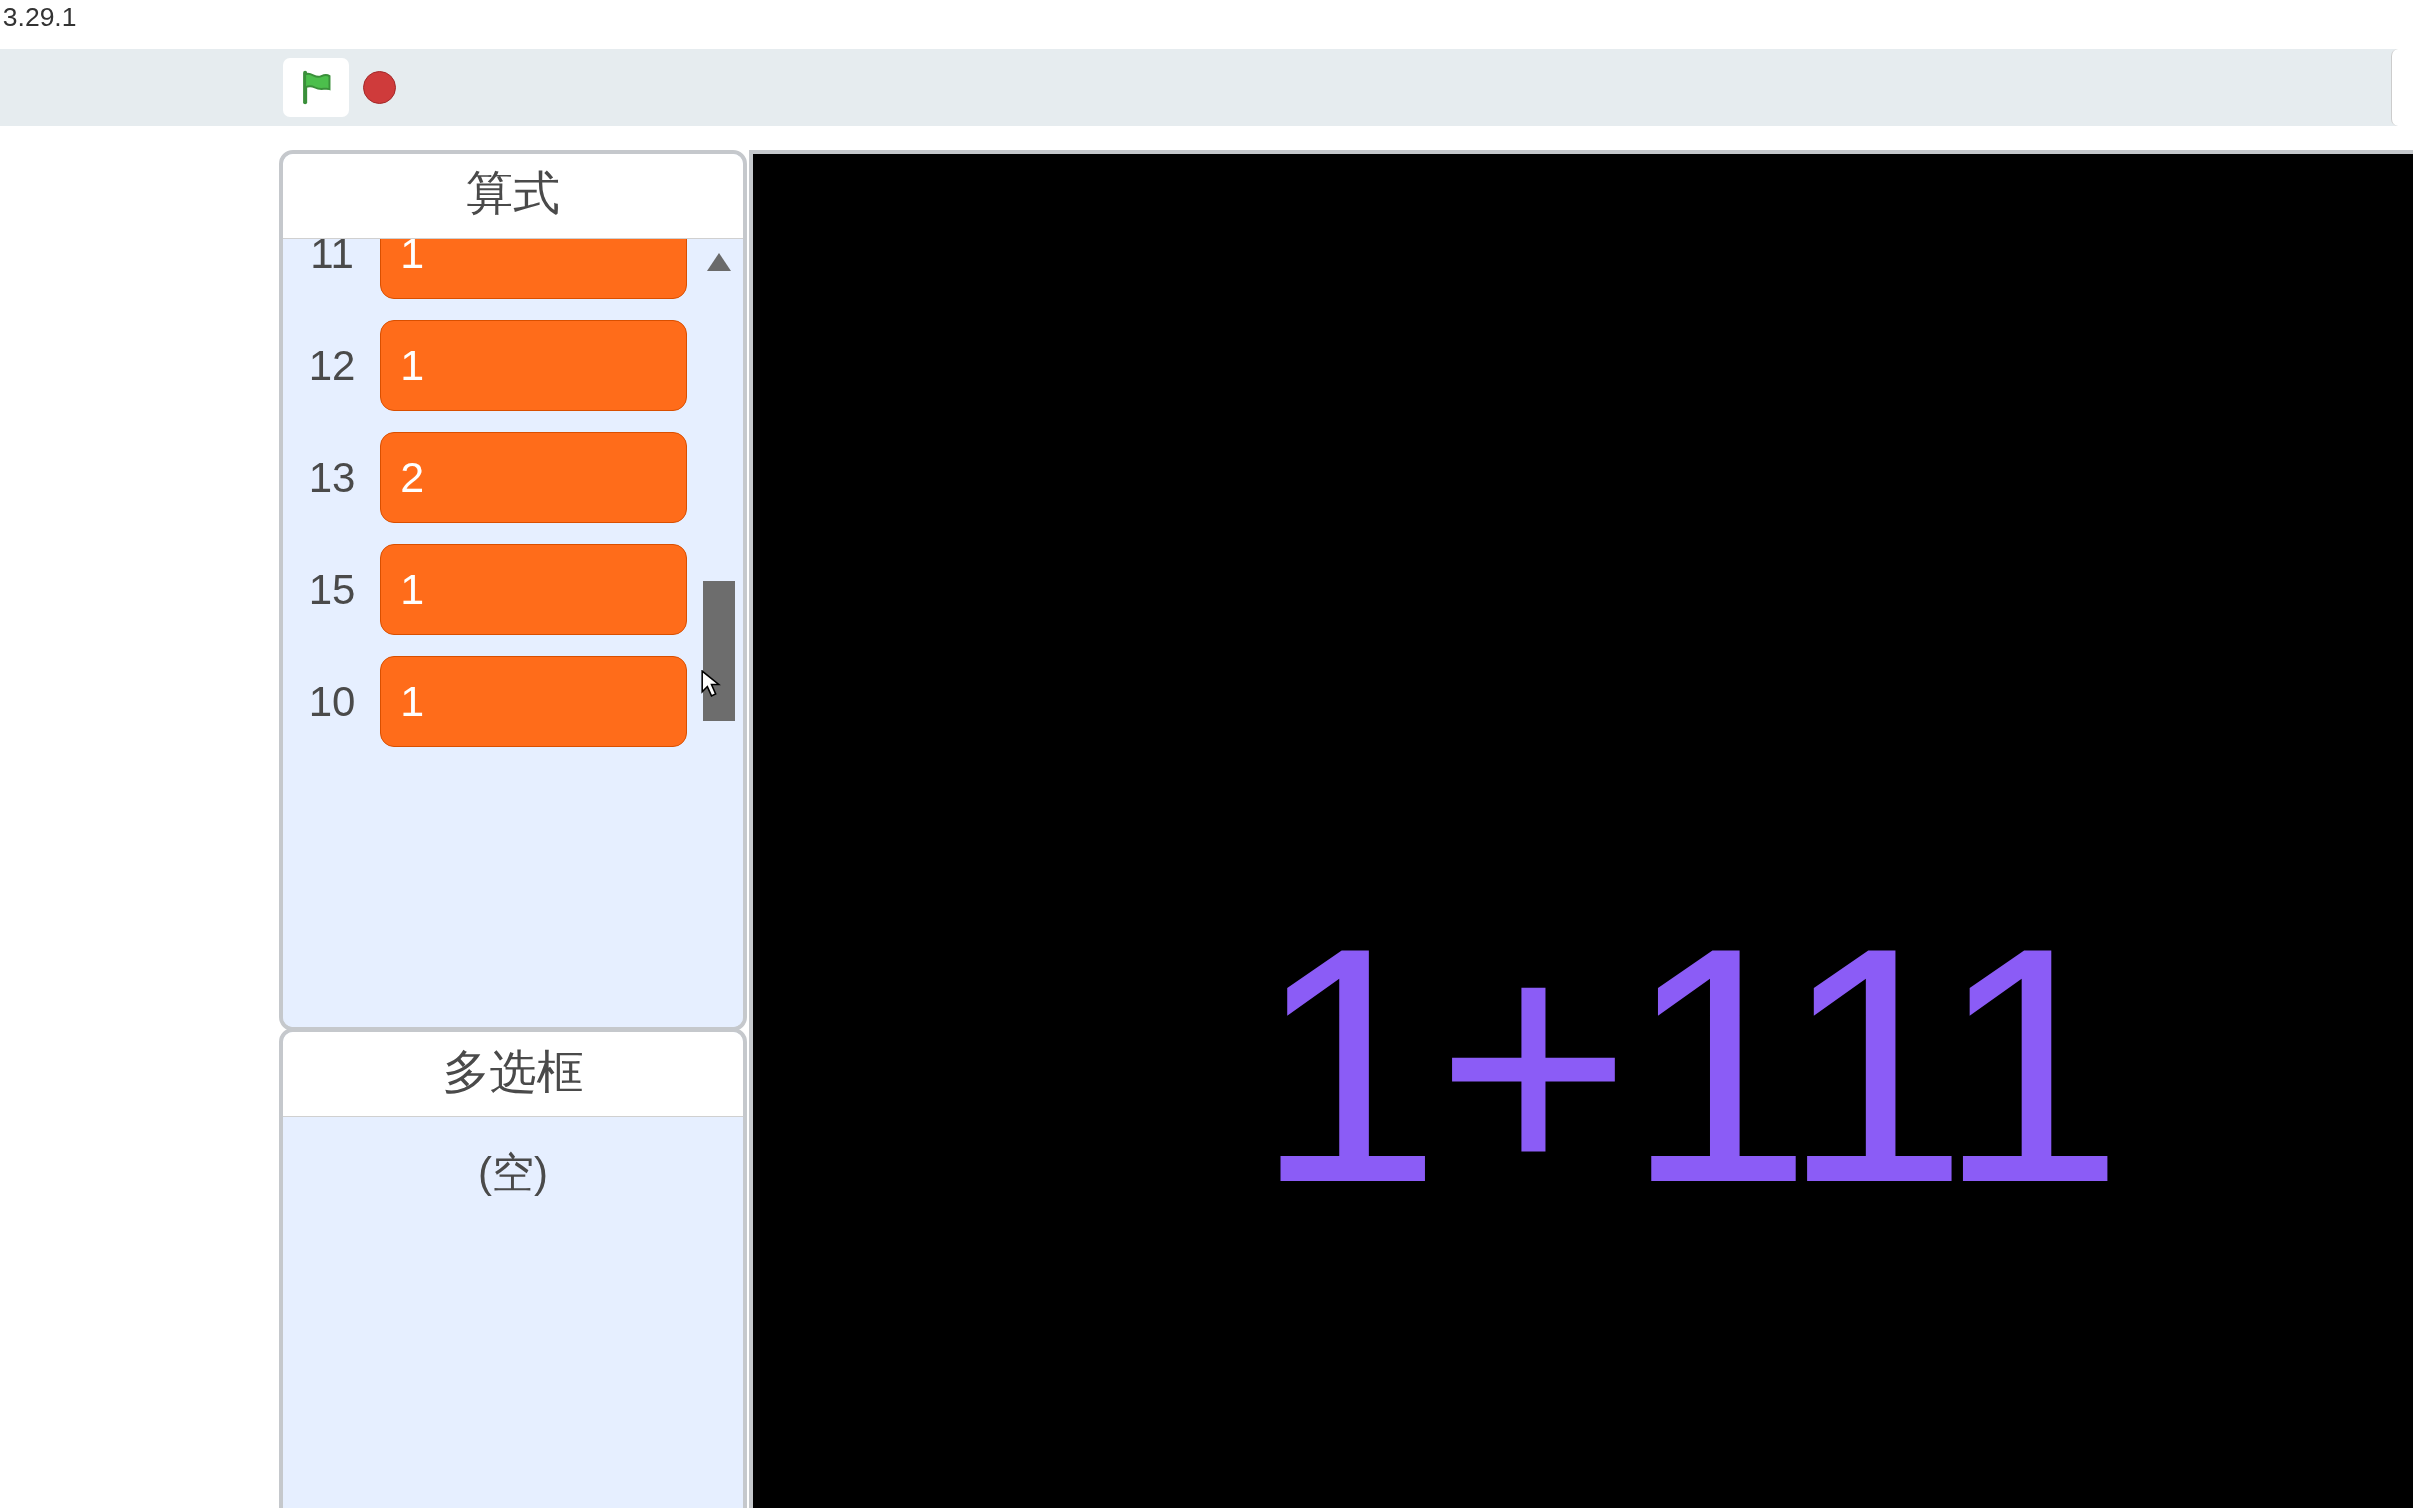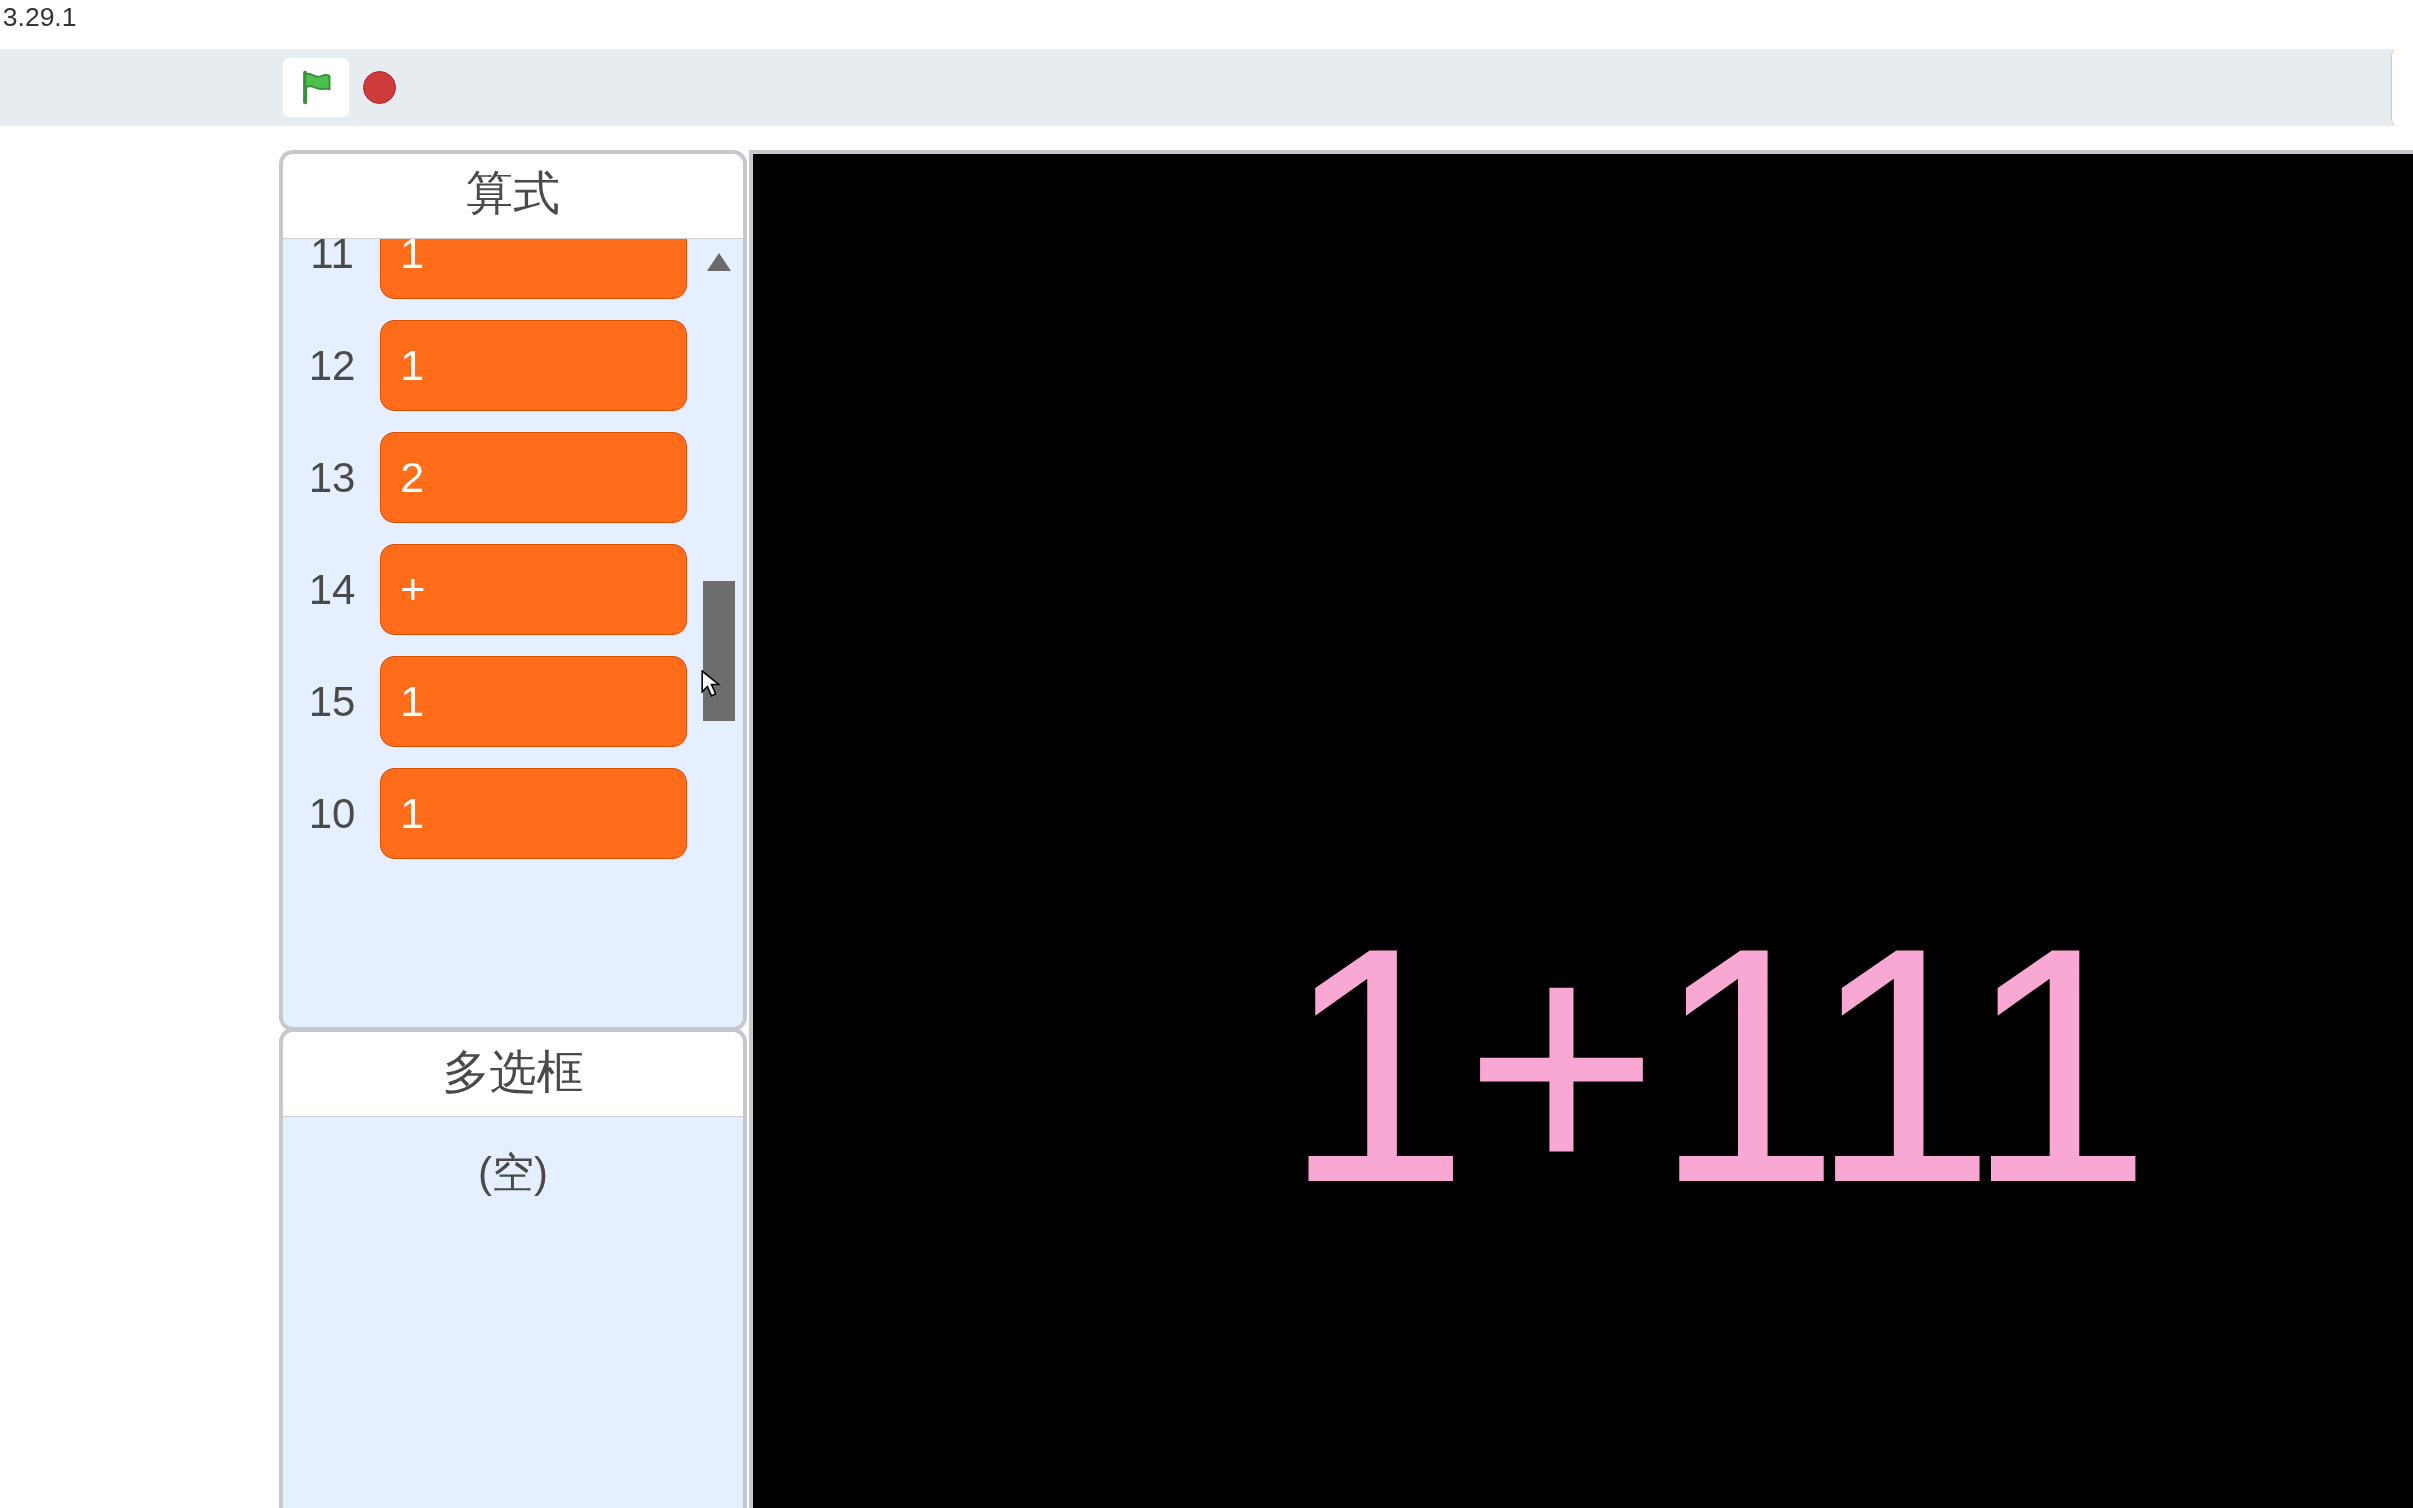--- a/index.html
+++ b/index.html
@@ -175,23 +175,23 @@
     left: 749px;
     top: 150px;
     right: 0;
     bottom: 0;
     background: #000000;
     border-left: 4.2px solid #c5c8cc;
     border-top: 4.2px solid #c5c8cc;
   }
   .stage-text {
     position: absolute;
-    left: 530px;
+    left: 502px;
     top: 719px;
-    color: #f9a8d4;
+    color: #8b5cf6;
     font-size: 335px;
     font-weight: 400;
     font-family: Arial, sans-serif;
     white-space: nowrap;
     letter-spacing: -5.6px;
   }
 
   
   .cursor {
     position: absolute;
@@ -248,24 +248,20 @@
           </div>
           <div class="list-row">
             <div class="row-index">12</div>
             <div class="row-cell">1</div>
           </div>
           <div class="list-row">
             <div class="row-index">13</div>
             <div class="row-cell">2</div>
           </div>
           <div class="list-row">
-            <div class="row-index">14</div>
-            <div class="row-cell">+</div>
-          </div>
-          <div class="list-row">
             <div class="row-index">15</div>
             <div class="row-cell">1</div>
           </div>
           <div class="list-row">
             <div class="row-index">10</div>
             <div class="row-cell">1</div>
           </div>
         </div>
       <div class="scrollbar-track">
         <div class="scroll-arrow up"></div>

